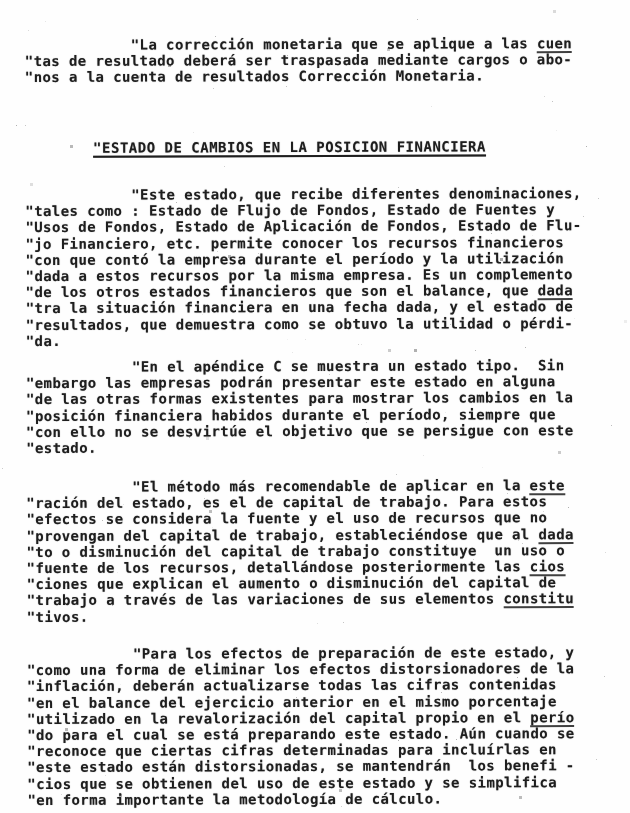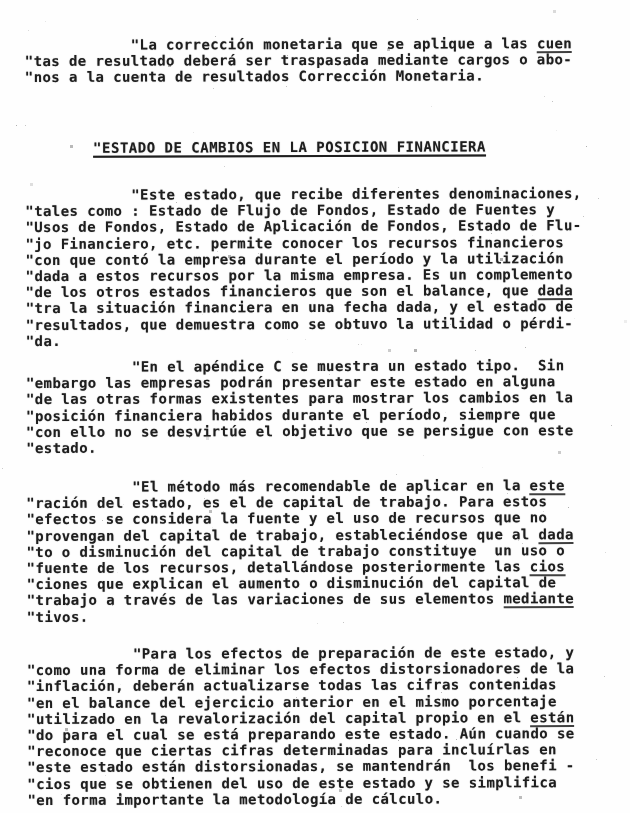--- a/index.html
+++ b/index.html
@@ -97,29 +97,29 @@
           <div class="line"><span>"estado.</span></div>
         </div>
         <div class="block para-4">
           <div class="line indent"><span>"El método más recomendable de aplicar en la </span><span class="u">este</span></div>
           <div class="line"><span>"ración del estado, es el de capital de trabajo. Para estos</span></div>
           <div class="line"><span>"efectos se considera la fuente y el uso de recursos que no</span></div>
           <div class="line"><span>"provengan del capital de trabajo, estableciéndose que al </span><span class="u">dada</span></div>
           <div class="line"><span>"to o disminución del capital de trabajo constituye  un uso o</span></div>
           <div class="line"><span>"fuente de los recursos, detallándose posteriormente las </span><span class="u">cios</span></div>
           <div class="line"><span>"ciones que explican el aumento o disminución del capital de</span></div>
-          <div class="line"><span>"trabajo a través de las variaciones de sus elementos </span><span class="u">mediante</span></div>
+          <div class="line"><span>"trabajo a través de las variaciones de sus elementos </span><span class="u">constitu</span></div>
           <div class="line"><span>"tivos.</span></div>
         </div>
         <div class="block para-5">
           <div class="line indent"><span>"Para los efectos de preparación de este estado, y</span></div>
           <div class="line"><span>"como una forma de eliminar los efectos distorsionadores de la</span></div>
           <div class="line"><span>"inflación, deberán actualizarse todas las cifras contenidas</span></div>
           <div class="line"><span>"en el balance del ejercicio anterior en el mismo porcentaje</span></div>
-          <div class="line"><span>"utilizado en la revalorización del capital propio en el </span><span class="u">están</span></div>
+          <div class="line"><span>"utilizado en la revalorización del capital propio en el </span><span class="u">perío</span></div>
           <div class="line"><span>"do para el cual se está preparando este estado. Aún cuando se</span></div>
           <div class="line"><span>"reconoce que ciertas cifras determinadas para incluírlas en</span></div>
           <div class="line"><span>"este estado están distorsionadas, se mantendrán  los benefi -</span></div>
           <div class="line"><span>"cios que se obtienen del uso de este estado y se simplifica</span></div>
           <div class="line"><span>"en forma importante la metodología de cálculo.</span></div>
         </div>
       </div>
   </div>
   <div id="noise" style="box-shadow: rgba(40, 40, 40, 0.35) 366px 422px 0px 0px, rgba(40, 40, 40, 0.23) 473px 559px 0px 0px, rgba(40, 40, 40, 0.15) 31px 184px 0px 1px, rgba(40, 40, 40, 0.18) 446px 544px 0px 0px, rgba(40, 40, 40, 0.33) 66px 729px 0px 1px, rgba(40, 40, 40, 0.33) 283px 228px 0px 0px, rgba(40, 40, 40, 0.32) 481px 781px 0px 0px, rgba(40, 40, 40, 0.08) 212px 527px 0px 0px, rgba(40, 40, 40, 0.15) 317px 623px 0px 0px, rgba(40, 40, 40, 0.24) 2px 468px 0px 0px, rgba(40, 40, 40, 0.32) 441px 692px 0px 0px, rgba(40, 40, 40, 0.35) 525px 347px 0px 0px, rgba(40, 40, 40, 0.07) 532px 235px 0px 0px, rgba(40, 40, 40, 0.36) 16px 125px 0px 0px, rgba(40, 40, 40, 0.29) 204px 498px 0px 0px, rgba(40, 40, 40, 0.26) 507px 493px 0px 0px, rgba(40, 40, 40, 0.35) 169px 65px 0px 1px, rgba(40, 40, 40, 0.13) 150px 660px 0px 0px, rgba(40, 40, 40, 0.11) 45px 21px 0px 0px, rgba(40, 40, 40, 0.2) 341px 806px 0px 0px, rgba(40, 40, 40, 0.19) 223px 511px 0px 0px, rgba(40, 40, 40, 0.33) 475px 350px 0px 0px, rgba(40, 40, 40, 0.3) 428px 430px 0px 0px, rgba(40, 40, 40, 0.14) 305px 339px 0px 0px, rgba(40, 40, 40, 0.15) 207px 438px 0px 1px, rgba(40, 40, 40, 0.09) 517px 483px 0px 1px, rgba(40, 40, 40, 0.1) 367px 483px 0px 0px, rgba(40, 40, 40, 0.21) 522px 543px 0px 0px, rgba(40, 40, 40, 0.17) 404px 703px 0px 0px, rgba(40, 40, 40, 0.35) 287px 55px 0px 0px, rgba(40, 40, 40, 0.08) 445px 412px 0px 0px, rgba(40, 40, 40, 0.36) 338px 363px 0px 0px, rgba(40, 40, 40, 0.26) 596px 759px 0px 0px, rgba(40, 40, 40, 0.23) 329px 374px 0px 0px, rgba(40, 40, 40, 0.17) 138px 76px 0px 1px, rgba(40, 40, 40, 0.28) 398px 187px 0px 0px, rgba(40, 40, 40, 0.14) 444px 718px 0px 0px, rgba(40, 40, 40, 0.27) 343px 622px 0px 0px, rgba(40, 40, 40, 0.11) 480px 762px 0px 0px, rgba(40, 40, 40, 0.2) 153px 146px 0px 0px, rgba(40, 40, 40, 0.08) 483px 212px 0px 0px, rgba(40, 40, 40, 0.32) 215px 36px 0px 0px, rgba(40, 40, 40, 0.28) 549px 58px 0px 0px, rgba(40, 40, 40, 0.18) 489px 258px 0px 0px, rgba(40, 40, 40, 0.29) 268px 562px 0px 0px, rgba(40, 40, 40, 0.25) 258px 253px 0px 0px, rgba(40, 40, 40, 0.08) 574px 318px 0px 0px, rgba(40, 40, 40, 0.24) 559px 452px 0px 1px, rgba(40, 40, 40, 0.34) 517px 677px 0px 0px, rgba(40, 40, 40, 0.07) 248px 325px 0px 0px, rgba(40, 40, 40, 0.33) 426px 498px 0px 0px, rgba(40, 40, 40, 0.32) 417px 19px 0px 0px, rgba(40, 40, 40, 0.11) 193px 132px 0px 0px, rgba(40, 40, 40, 0.08) 117px 572px 0px 0px, rgba(40, 40, 40, 0.12) 431px 106px 0px 0px, rgba(40, 40, 40, 0.3) 92px 684px 0px 0px, rgba(40, 40, 40, 0.18) 239px 557px 0px 0px, rgba(40, 40, 40, 0.19) 518px 540px 0px 0px, rgba(40, 40, 40, 0.17) 28px 30px 0px 0px, rgba(40, 40, 40, 0.28) 112px 605px 0px 0px, rgba(40, 40, 40, 0.19) 59px 226px 0px 0px, rgba(40, 40, 40, 0.33) 102px 520px 0px 0px, rgba(40, 40, 40, 0.28) 552px 101px 0px 0px, rgba(40, 40, 40, 0.3) 611px 425px 0px 0px, rgba(40, 40, 40, 0.37) 365px 572px 0px 0px, rgba(40, 40, 40, 0.16) 42px 432px 0px 0px, rgba(40, 40, 40, 0.12) 123px 504px 0px 0px, rgba(40, 40, 40, 0.14) 361px 344px 0px 0px, rgba(40, 40, 40, 0.27) 286px 86px 0px 0px, rgba(40, 40, 40, 0.34) 516px 41px 0px 1px, rgba(40, 40, 40, 0.19) 461px 535px 0px 0px, rgba(40, 40, 40, 0.37) 568px 507px 0px 0px, rgba(40, 40, 40, 0.36) 415px 350px 0px 1px, rgba(40, 40, 40, 0.26) 388px 49px 0px 1px, rgba(40, 40, 40, 0.26) 25px 125px 0px 0px, rgba(40, 40, 40, 0.27) 583px 216px 0px 0px, rgba(40, 40, 40, 0.12) 423px 455px 0px 0px, rgba(40, 40, 40, 0.26) 396px 474px 0px 0px, rgba(40, 40, 40, 0.37) 456px 739px 0px 0px, rgba(40, 40, 40, 0.37) 586px 146px 0px 0px, rgba(40, 40, 40, 0.14) 537px 321px 0px 0px, rgba(40, 40, 40, 0.36) 189px 437px 0px 0px, rgba(40, 40, 40, 0.19) 217px 251px 0px 0px, rgba(40, 40, 40, 0.14) 35px 331px 0px 0px, rgba(40, 40, 40, 0.12) 481px 733px 0px 0px, rgba(40, 40, 40, 0.33) 176px 202px 0px 0px, rgba(40, 40, 40, 0.14) 158px 784px 0px 0px, rgba(40, 40, 40, 0.18) 543px 511px 0px 0px, rgba(40, 40, 40, 0.28) 598px 198px 0px 0px, rgba(40, 40, 40, 0.07) 482px 467px 0px 0px, rgba(40, 40, 40, 0.32) 71px 146px 0px 1px, rgba(40, 40, 40, 0.17) 61px 794px 0px 0px, rgba(40, 40, 40, 0.18) 378px 277px 0px 0px, rgba(40, 40, 40, 0.32) 80px 753px 0px 0px, rgba(40, 40, 40, 0.12) 364px 260px 0px 0px, rgba(40, 40, 40, 0.3) 210px 511px 0px 1px, rgba(40, 40, 40, 0.37) 398px 740px 0px 0px, rgba(40, 40, 40, 0.08) 556px 130px 0px 0px, rgba(40, 40, 40, 0.08) 202px 314px 0px 0px, rgba(40, 40, 40, 0.34) 296px 697px 0px 0px, rgba(40, 40, 40, 0.17) 554px 11px 0px 1px, rgba(40, 40, 40, 0.34) 491px 233px 0px 0px, rgba(40, 40, 40, 0.06) 287px 339px 0px 0px, rgba(40, 40, 40, 0.28) 450px 324px 0px 0px, rgba(40, 40, 40, 0.19) 544px 96px 0px 0px, rgba(40, 40, 40, 0.09) 548px 240px 0px 1px, rgba(40, 40, 40, 0.28) 604px 676px 0px 0px, rgba(40, 40, 40, 0.35) 229px 256px 0px 1px, rgba(40, 40, 40, 0.17) 605px 552px 0px 0px, rgba(40, 40, 40, 0.25) 213px 88px 0px 0px, rgba(40, 40, 40, 0.08) 625px 321px 0px 1px, rgba(40, 40, 40, 0.38) 501px 259px 0px 1px, rgba(40, 40, 40, 0.22) 358px 344px 0px 0px, rgba(40, 40, 40, 0.15) 105px 775px 0px 0px, rgba(40, 40, 40, 0.36) 180px 759px 0px 0px, rgba(40, 40, 40, 0.23) 389px 350px 0px 1px, rgba(40, 40, 40, 0.21) 224px 166px 0px 0px, rgba(40, 40, 40, 0.11) 292px 352px 0px 0px, rgba(40, 40, 40, 0.14) 223px 242px 0px 0px, rgba(40, 40, 40, 0.06) 120px 684px 0px 0px, rgba(40, 40, 40, 0.35) 120px 795px 0px 1px, rgba(40, 40, 40, 0.3) 340px 790px 0px 1px, rgba(40, 40, 40, 0.3) 520px 797px 0px 1px;"></div>
 </div>

